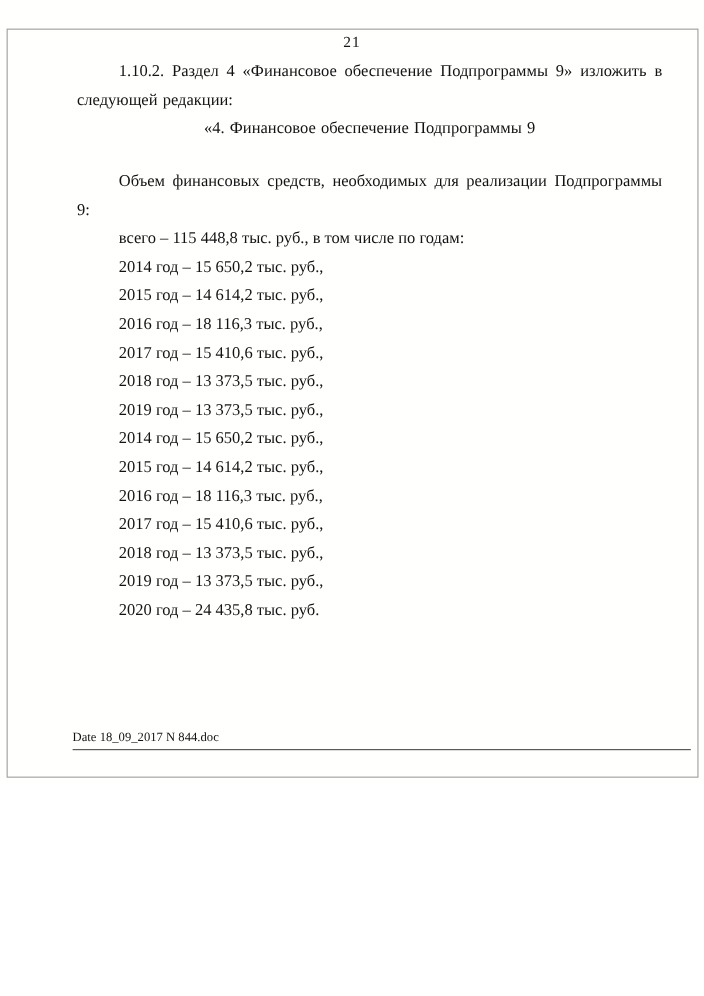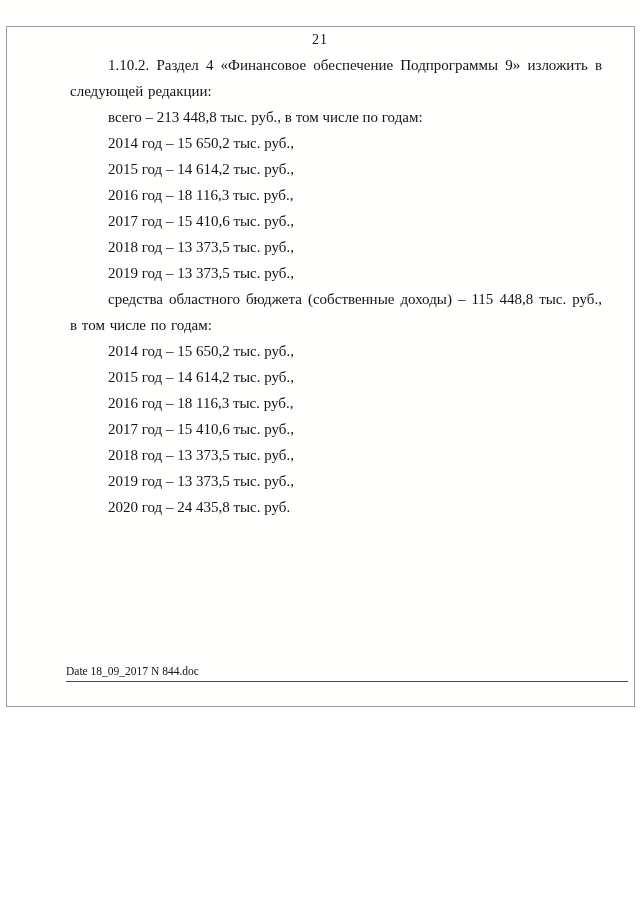--- a/index.html
+++ b/index.html
@@ -83,33 +83,34 @@
 <div class="page">
 
   <div class="border-frame"></div>
 
   <div class="page-num">21</div>
 
   <div class="content">
 
     <p class="para">1.10.2. Раздел 4 «Финансовое обеспечение Подпрограммы 9» изложить в следующей редакции:</p>
 
+    <p class="para center">«4. Финансовое обеспечение Подпрограммы 9</p>
 
+    <p class="para">Объем финансовых средств, необходимых для реализации Подпрограммы 9:</p>
 
-    <div class="line">всего – 213 448,8 тыс. руб., в том числе по годам:</div>
+    <div class="line">всего – 115 448,8 тыс. руб., в том числе по годам:</div>
 
     <div class="line">2014 год – 15 650,2 тыс. руб.,</div>
     <div class="line">2015 год – 14 614,2 тыс. руб.,</div>
     <div class="line">2016 год – 18 116,3 тыс. руб.,</div>
     <div class="line">2017 год – 15 410,6 тыс. руб.,</div>
     <div class="line">2018 год – 13 373,5 тыс. руб.,</div>
     <div class="line">2019 год – 13 373,5 тыс. руб.,</div>
 
 
-    <p class="para">средства областного бюджета (собственные доходы) – 115 448,8 тыс. руб., в том числе по годам:</p>
 
     <div class="line">2014 год – 15 650,2 тыс. руб.,</div>
     <div class="line">2015 год – 14 614,2 тыс. руб.,</div>
     <div class="line">2016 год – 18 116,3 тыс. руб.,</div>
     <div class="line">2017 год – 15 410,6 тыс. руб.,</div>
     <div class="line">2018 год – 13 373,5 тыс. руб.,</div>
     <div class="line">2019 год – 13 373,5 тыс. руб.,</div>
     <div class="line">2020 год – 24 435,8 тыс. руб.</div>
 
 

